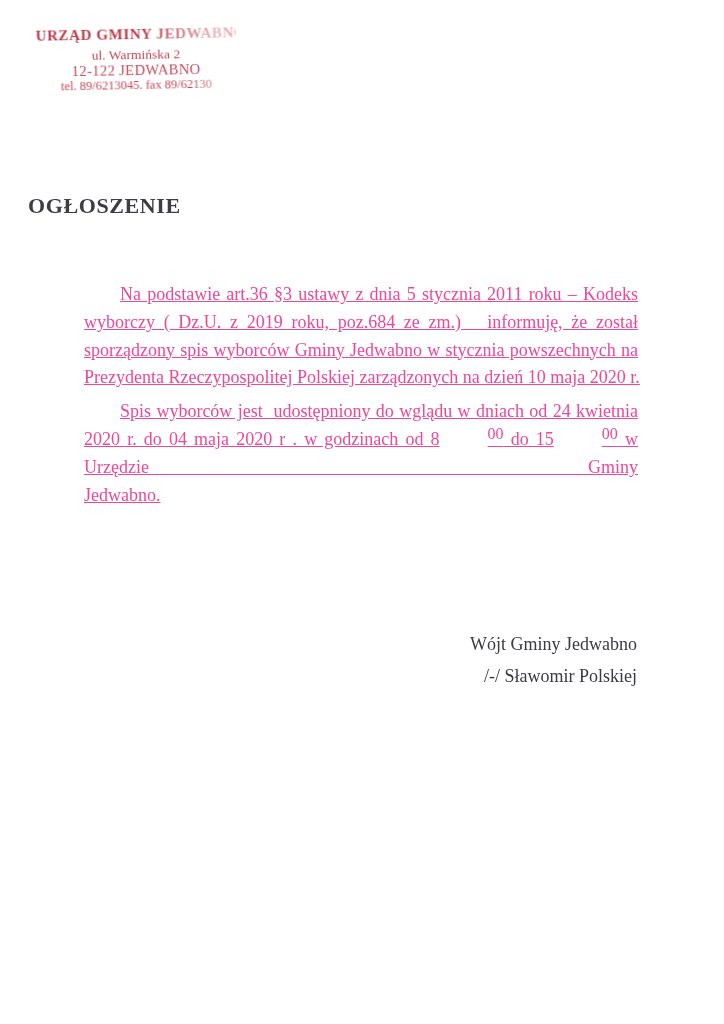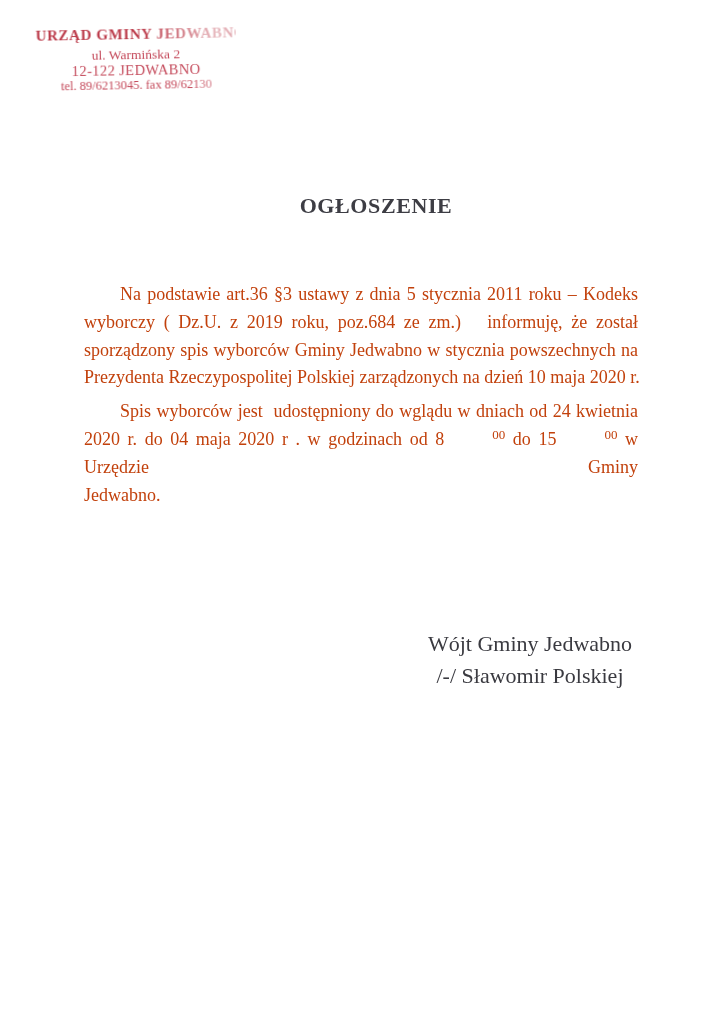--- a/index.html
+++ b/index.html
@@ -27,40 +27,40 @@
   .stamp .s4{
     font-size:12.5px;line-height:14px;white-space:nowrap;
     -webkit-mask-image:linear-gradient(to right,rgba(0,0,0,.55) 0%,#000 12%,#000 76%,rgba(0,0,0,.4) 98%);
             mask-image:linear-gradient(to right,rgba(0,0,0,.55) 0%,#000 12%,#000 76%,rgba(0,0,0,.4) 98%);
   }
 
   
   .title{
     position:absolute;top:193px;left:0;width:724px;margin:0;
     box-sizing:border-box;padding-left:28px;
-    text-align:center;
+    text-align:left;
     font-size:22px;font-weight:bold;letter-spacing:.6px;color:#3d3d44;
   }
 
   
   .bodytext{
     position:absolute;top:281px;left:84px;width:554px;
-    font-size:18px;line-height:27.8px;color:#c2410c;
+    font-size:18px;line-height:27.8px;color:#ec4899;text-decoration:underline;
   }
   .para{margin:0 0 6px 0;}
   .ln{min-height:27.8px;}
   .jl{text-align:justify;text-align-last:justify;}
   .ind{text-indent:36px;}
   .noj{white-space:nowrap;}
-  sup{font-size:13px;line-height:0;vertical-align:6px;margin-left:48px;}
+  sup{font-size:16px;line-height:0;vertical-align:6px;margin-left:48px;}
 
   
   .signature{
     position:absolute;top:628px;left:423px;width:214px;
-    text-align:center;font-size:22px;line-height:32px;color:#3a3a40;
+    text-align:right;font-size:18px;line-height:32px;color:#3a3a40;
   }
 </style>
 </head>
 <body>
 
 <div class="page">
 
   <div class="stamp">
     <div class="s1">URZĄD GMINY JEDWABNO</div>
     <div class="s2">ul. Warmińska 2</div>

